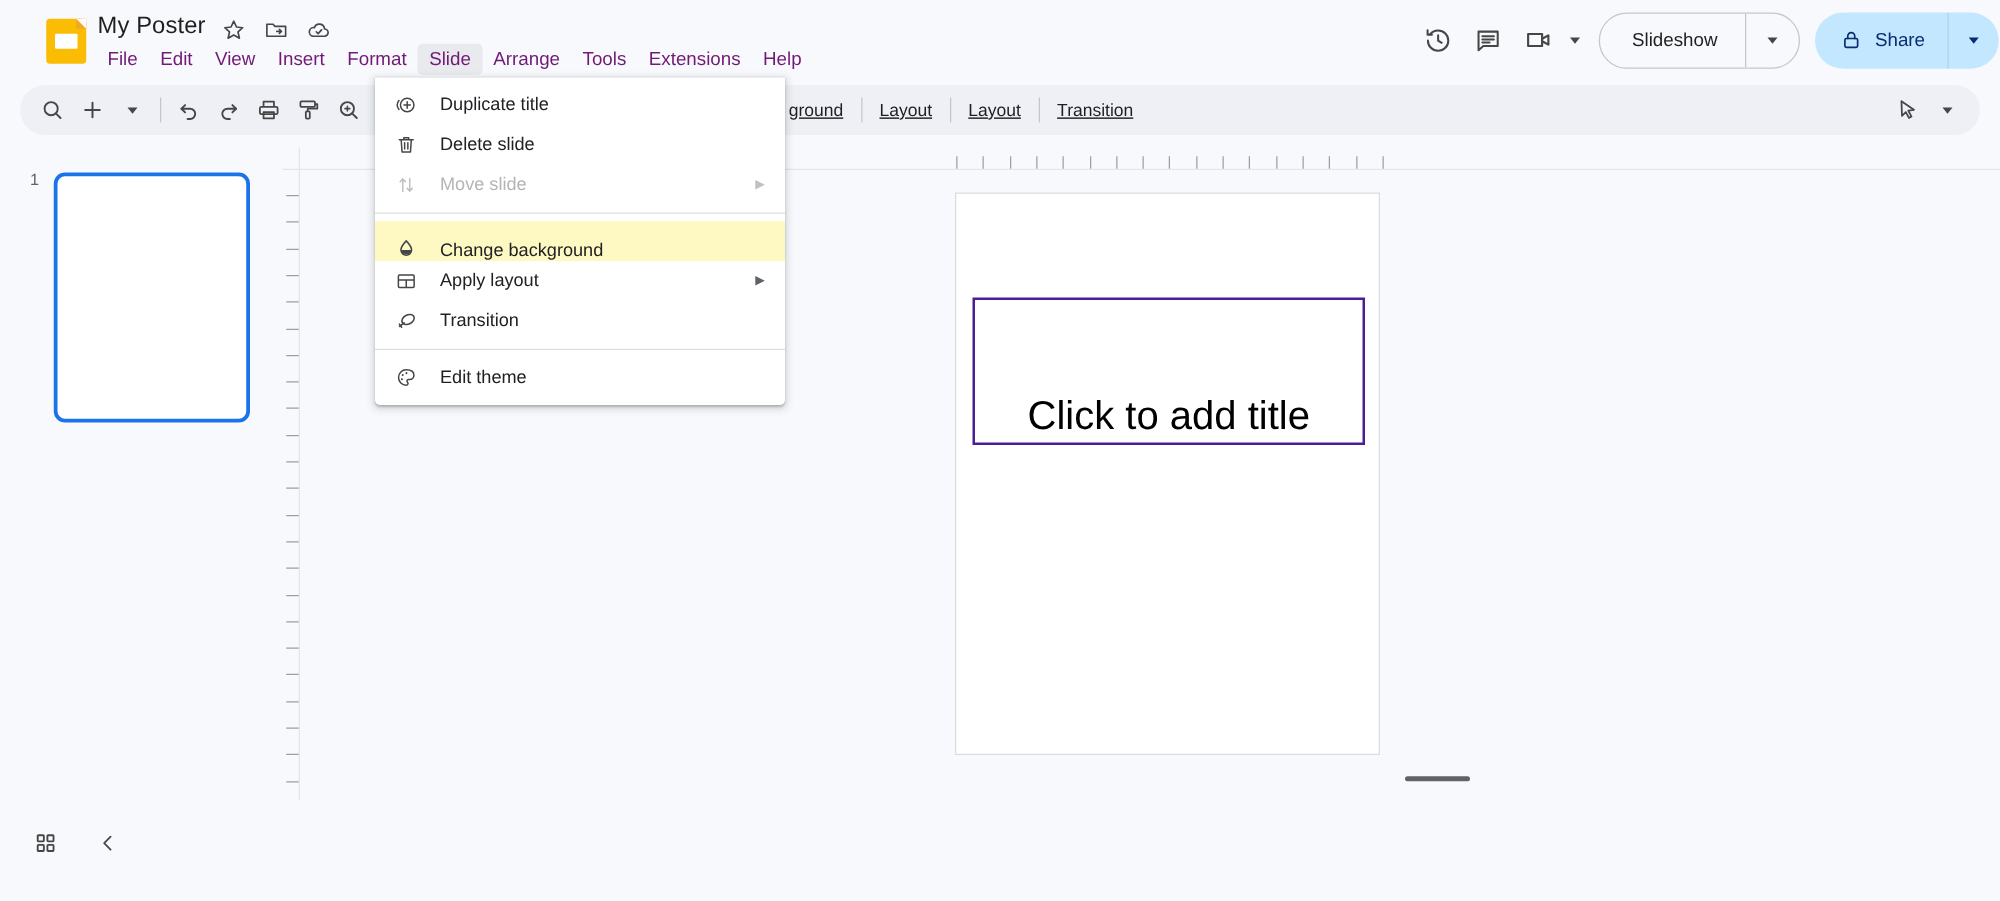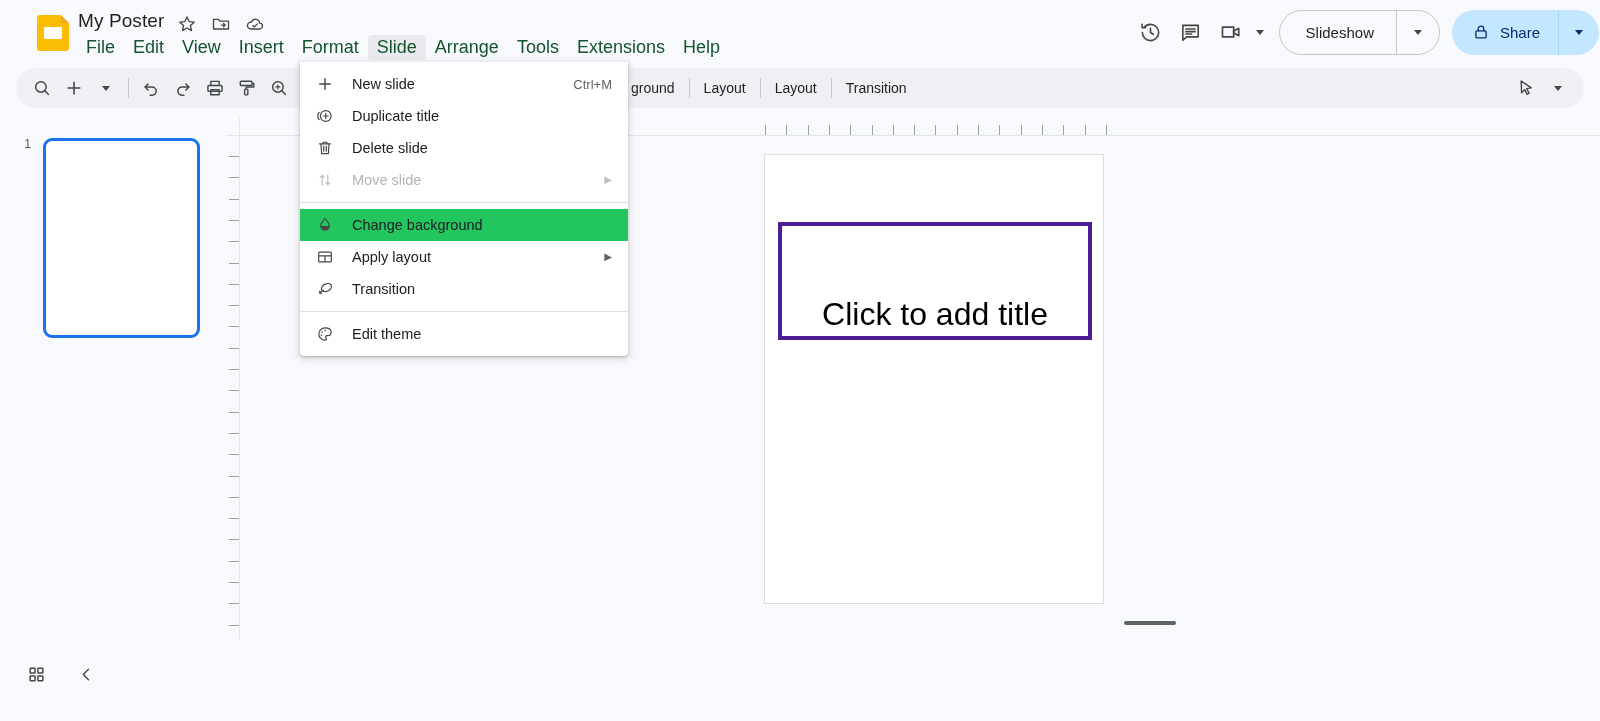--- a/index.html
+++ b/index.html
@@ -27,21 +27,21 @@
   }
   .doc-title {
     position: absolute; left: 61px; top: 10px; font-size: 19px; color: #1f1f1f;
     letter-spacing: .1px; white-space: nowrap;
   }
   .title-icons { position: absolute; left: 160px; top: 14px; display: flex; gap: 14px; align-items: center; }
   .title-icons .ic { width: 20px; height: 20px; color: #444746; display: block; cursor: pointer; }
 
   .menubar { position: absolute; left: 60px; top: 35px; display: flex; align-items: center; gap: 0; }
   .menu-item {
-    font-size: 18px; color: #14532d; padding: 3px 9px; border-radius: 4px;
+    font-size: 15px; color: #701a75; padding: 3px 9px; border-radius: 4px;
     cursor: pointer; white-space: nowrap; line-height: 19px;
   }
   .menu-item.active { background: #e8eaed; }
 
   .top-right { position: absolute; right: 18px; top: 8px; display: flex; align-items: center; gap: 0px; height: 48px; }
   .tr-icon {
     width: 40px; height: 40px; border-radius: 50%; display: flex; align-items: center;
     justify-content: center; cursor: pointer; color: #444746;
   }
   .cam-group { display: flex; align-items: center; margin-right: 10px; }
@@ -65,21 +65,21 @@
   .share-main {
     display: flex; align-items: center; gap: 10px; padding: 0 18px 0 20px; height: 100%;
     cursor: pointer; border-right: 1px solid #a8d5f2; color: #062e6f; font-size: 15px;
   }
   .share-caret { width: 40px; height: 100%; display: flex; align-items: center; justify-content: center; cursor: pointer; }
   .share-caret .caret-dn { border-top-color: #062e6f; }
 
   
   .toolbar {
     position: absolute; left: 16px; top: 68px; width: 1568px; height: 40px;
-    background: #eef0f5; border-radius: 20px; display: flex; align-items: center; padding: 0 10px;
+    background: #eef0f5; border-radius: 20px; display: flex; align-items: center; padding: 0 10px; text-decoration: underline;
   }
   .tb-btn {
     height: 32px; min-width: 32px; border-radius: 4px; display: flex; align-items: center;
     justify-content: center; cursor: pointer; color: #444746; padding: 0 4px;
   }
   .tb-text { font-size: 14px; color: #1f1f1f; padding: 0 8px; }
   .tb-sep { width: 1px; height: 20px; background: #c4c7c5; margin: 0 6px; }
   .tb-caret { width: 16px; display: flex; align-items: center; justify-content: center; cursor: pointer; }
   .tb-spacer { flex: 1; }
 
@@ -98,22 +98,22 @@
   .ruler-line-h { position: absolute; left: 0; top: 17px; width: 1374px; height: 1px; background: #e3e5e8; }
   .ruler-line-v { position: absolute; left: 13px; top: 0; width: 1px; height: 522px; background: #e3e5e8; }
   .tick-h { position: absolute; top: 7px; width: 1px; height: 10px; background: #9aa0a6; }
   .tick-v { position: absolute; left: 3px; width: 10px; height: 1px; background: #9aa0a6; }
 
   .slide-canvas {
     position: absolute; left: 538px; top: 36px; width: 340px; height: 450px;
     background: #ffffff; border: 1px solid #dadce0;
   }
   .ph-title {
-    position: absolute; left: 13px; top: 67px; width: 314px; height: 118px;
-    border: 4px solid #4c1d95; display: flex; align-items: flex-end; justify-content: center;
+    position: absolute; left: 13px; top: 83px; width: 314px; height: 118px;
+    border: 2px solid #4c1d95; display: flex; align-items: flex-end; justify-content: center;
     cursor: text;
   }
   .ph-title span { font-size: 32px; color: #000; line-height: 1.18; padding-bottom: 2px; white-space: nowrap; }
   .ph-sub {
     position: absolute; left: 13px; top: 186px; width: 314px; height: 68px;
     border: 1px solid #d9d9d9; display: flex; align-items: flex-start; justify-content: center;
     cursor: text;
   }
   .ph-sub span { font-size: 16.5px; color: #444746; padding-top: 8px; white-space: nowrap; }
 
@@ -132,21 +132,21 @@
   
   .dropdown {
     position: absolute; left: 300px; top: 62px; width: 328px; background: #fff;
     border-radius: 0 0 4px 4px; box-shadow: 0 2px 6px 2px rgba(60,64,67,.15), 0 1px 2px rgba(60,64,67,.3);
     padding: 6px 0; z-index: 50;
   }
   .dd-item {
     display: flex; align-items: center; height: 32px; padding: 0 16px 0 14px;
     font-size: 14.5px; color: #202124; cursor: pointer; position: relative;
   }
-  .dd-item.hovered { background: #22c55e; }
+  .dd-item.hovered { background: #fef9c3; align-items: flex-end; }
   .dd-item.disabled { color: #b4b4b4; cursor: default; }
   .dd-ic {
     width: 22px; height: 20px; margin-right: 16px; display: flex; align-items: center;
     justify-content: center; color: #444746; flex: 0 0 auto;
   }
   .dd-item.disabled .dd-ic { color: #c0c0c0; }
   .dd-label { flex: 1; white-space: nowrap; }
   .dd-shortcut { font-size: 13px; color: #5f6368; margin-left: 20px; }
   .dd-arrow { margin-left: 12px; color: #5f6368; font-size: 10px; line-height: 1; }
   .dd-item.disabled .dd-arrow { color: #c0c0c0; }
@@ -390,29 +390,20 @@
     <div class="bb-btn" style="left:69px; top:17px;">
       <svg viewBox="0 0 24 24" width="19" height="19" fill="none" stroke="currentColor" stroke-width="1.8">
         <path d="M14.5 5.5L8 12l6.5 6.5" stroke-linecap="round" stroke-linejoin="round"></path>
       </svg>
     </div>
 
   </div>
 
   <div class="dropdown">
 
-    <div class="dd-item">
-      <span class="dd-ic">
-        <svg viewBox="0 0 24 24" width="18" height="18" fill="none" stroke="currentColor" stroke-width="1.9">
-            <path d="M12 5v14M5 12h14" stroke-linecap="round"></path>
-          </svg>
-      </span>
-      <span class="dd-label">New slide</span>
-      <span class="dd-shortcut">Ctrl+M</span>
-    </div>
 
     <div class="dd-item">
       <span class="dd-ic">
         <svg viewBox="0 0 24 24" width="18" height="18" fill="none" stroke="currentColor" stroke-width="1.6">
           <circle cx="13" cy="12" r="7.2"></circle>
             <path d="M13 8.6v6.8M9.6 12h6.8" stroke-linecap="round"></path>
           <path d="M4.2 7.2A7.8 7.8 0 004.2 16.8" stroke-linecap="round"></path>
         </svg>
       </span>
       <span class="dd-label">Duplicate title</span>

